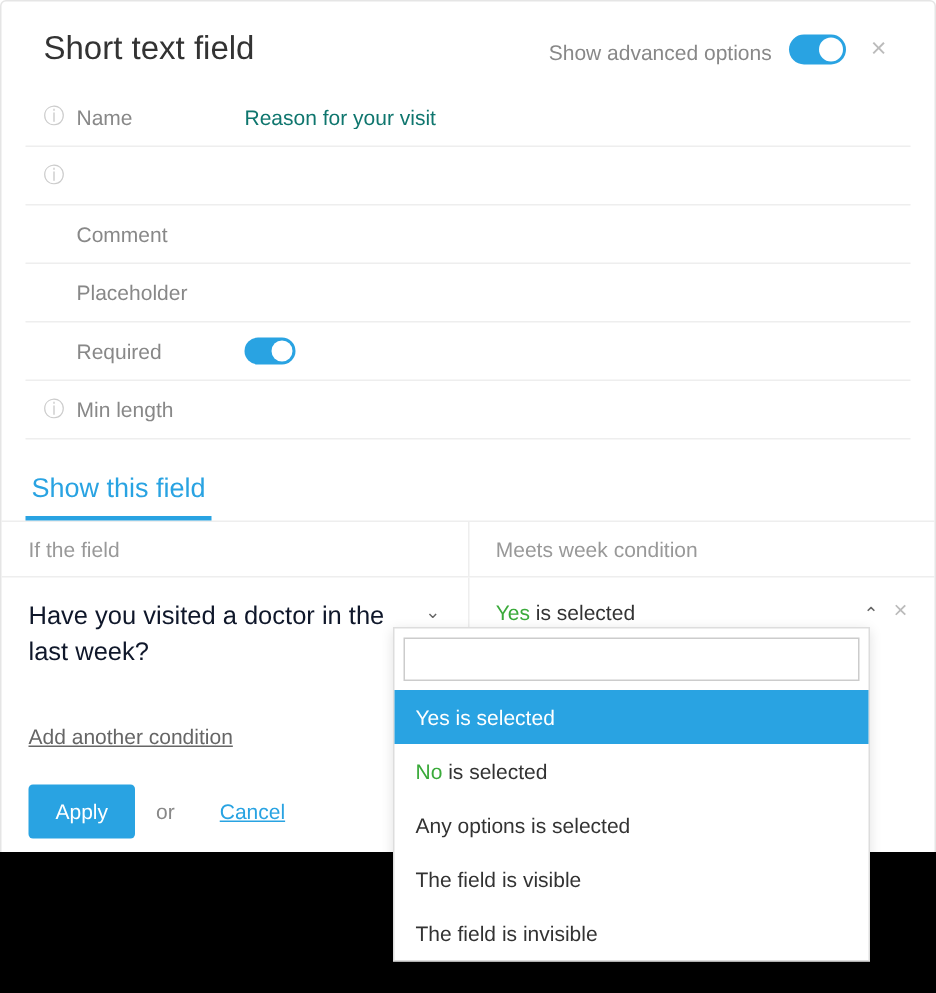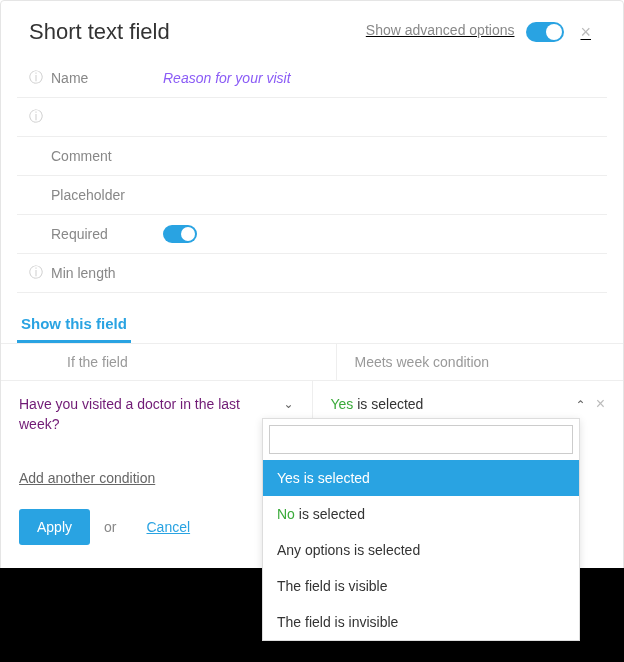--- a/index.html
+++ b/index.html
@@ -1,42 +1,42 @@
 <!DOCTYPE html>
 <html><head>
   <meta charset="utf-8">
   <style>
     * { box-sizing: border-box; margin: 0; padding: 0; }
     body { font-family: -apple-system, "Helvetica Neue", Arial, sans-serif; background: #fff; width: 624px; height: 662px; position: relative; }
     .panel { border: 1px solid #e5e5e5; border-radius: 4px; background: #fff; padding: 0; width: 100%; }
     .header { display: flex; justify-content: space-between; align-items: center; padding: 18px 28px 10px; }
     .header-title { font-size: 22px; color: #333; font-weight: 400; }
-    .header-right { display: flex; align-items: flex-start; gap: 12px; text-decoration: underline; }
+    .header-right { display: flex; align-items: flex-end; gap: 12px; }
     .adv-label { font-size: 14px; color: #888; }
     .toggle { width: 38px; height: 20px; background: #29a3e2; border-radius: 10px; position: relative; cursor: pointer; }
     .toggle.on::after { content: ""; position: absolute; width: 16px; height: 16px; background: #fff; border-radius: 50%; top: 2px; right: 2px; }
     .close-x { color: #bbb; font-size: 18px; cursor: pointer; padding: 0 4px; }
     .form-body { padding: 4px 16px 0; }
     .row { display: flex; align-items: center; border-bottom: 1px solid #eee; padding: 10px 0 10px 10px; position: relative; }
     .info-icon { width: 18px; display: inline-flex; justify-content: center; color: #ccc; font-size: 14px; margin-right: 6px; }
     .info-icon.spacer { visibility: hidden; }
     .row-label { width: 112px; color: #888; font-size: 14px; }
-    .row-input { border: none; outline: none; font-size: 14px; flex: 1; color: #8b5cf6; font-style: italic; }
+    .row-input { border: none; outline: none; font-size: 14px; flex: 1; color: #0f766e; }
     .toggle-sm { width: 34px; height: 18px; background: #29a3e2; border-radius: 9px; position: relative; cursor: pointer; }
     .toggle-sm.on::after { content: ""; position: absolute; width: 14px; height: 14px; background: #fff; border-radius: 50%; top: 2px; right: 2px; }
     .tabs { padding: 14px 16px 0; }
-    .tab { display: inline-block; color: #29a3e2; font-weight: 700; font-size: 15px; padding: 8px 4px; border-bottom: 3px solid #29a3e2; }
-    .cond-head { display: flex; border-top: 1px solid #eee; border-bottom: 1px solid #eee; padding-left: 48px; }
+    .tab { display: inline-block; color: #29a3e2; font-weight: 400; font-size: 18px; padding: 8px 4px; border-bottom: 3px solid #29a3e2; }
+    .cond-head { display: flex; border-top: 1px solid #eee; border-bottom: 1px solid #eee; }
     .cond-head .col { flex: 1; padding: 10px 18px; color: #999; font-size: 14px; }
     .cond-head .col + .col { border-left: 1px solid #eee; }
     .cond-row { display: flex; }
     .cond-row .col { flex: 1; padding: 14px 18px 8px; position: relative; }
     .cond-row .col + .col { border-left: 1px solid #eee; }
     .select-field { display: flex; justify-content: space-between; align-items: flex-start; cursor: pointer; }
-    .select-text { font-size: 14px; color: #701a75; padding-right: 8px; line-height: 1.4; }
+    .select-text { font-size: 17px; color: #0f172a; padding-right: 8px; line-height: 1.4; }
     .chev { color: #666; font-size: 12px; flex-shrink: 0; margin-top: 2px; }
     .cond-text { font-size: 14px; color: #333; }
     .cond-text .grn { color: #3aaa3a; }
     .cond-actions { display: flex; align-items: center; gap: 8px; }
     .remove-x { color: #bbb; font-size: 16px; cursor: pointer; }
     .add-cond { display: inline-block; margin: 28px 18px 0; font-size: 14px; color: #666; text-decoration: underline; cursor: pointer; }
     .footer { display: flex; align-items: center; padding: 22px 18px 26px; gap: 14px; }
     .btn-apply { background: #29a3e2; color: #fff; border: none; padding: 10px 18px; font-size: 14px; border-radius: 3px; cursor: pointer; }
     .or-text { font-size: 14px; color: #888; }
     .link-cancel { font-size: 14px; color: #29a3e2; text-decoration: underline; cursor: pointer; margin-left: 16px; }

